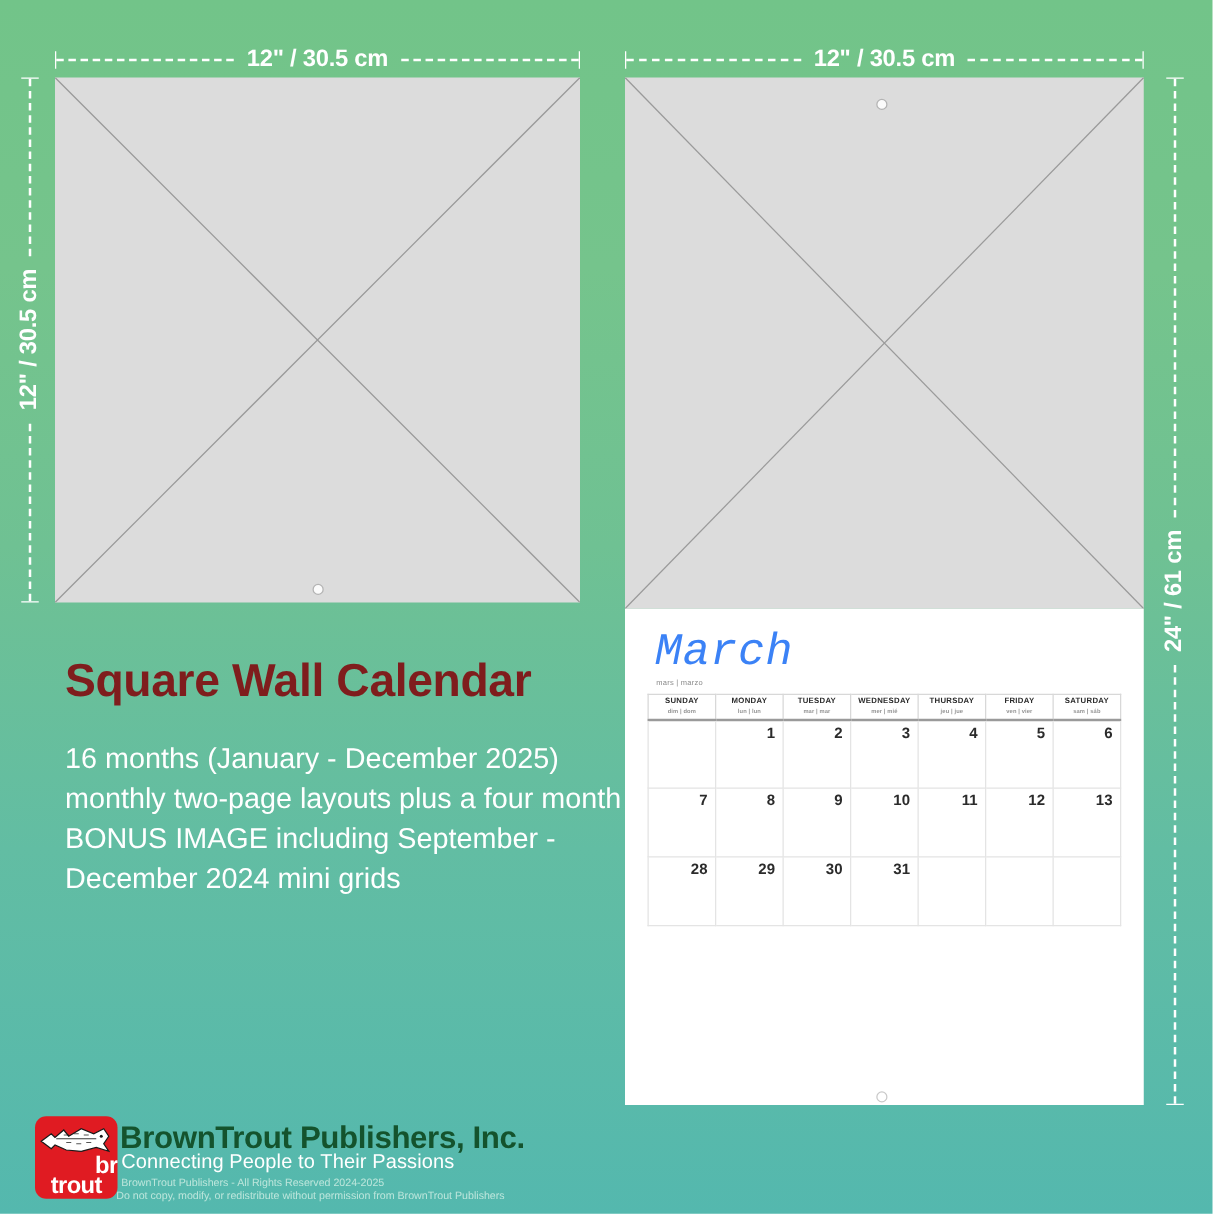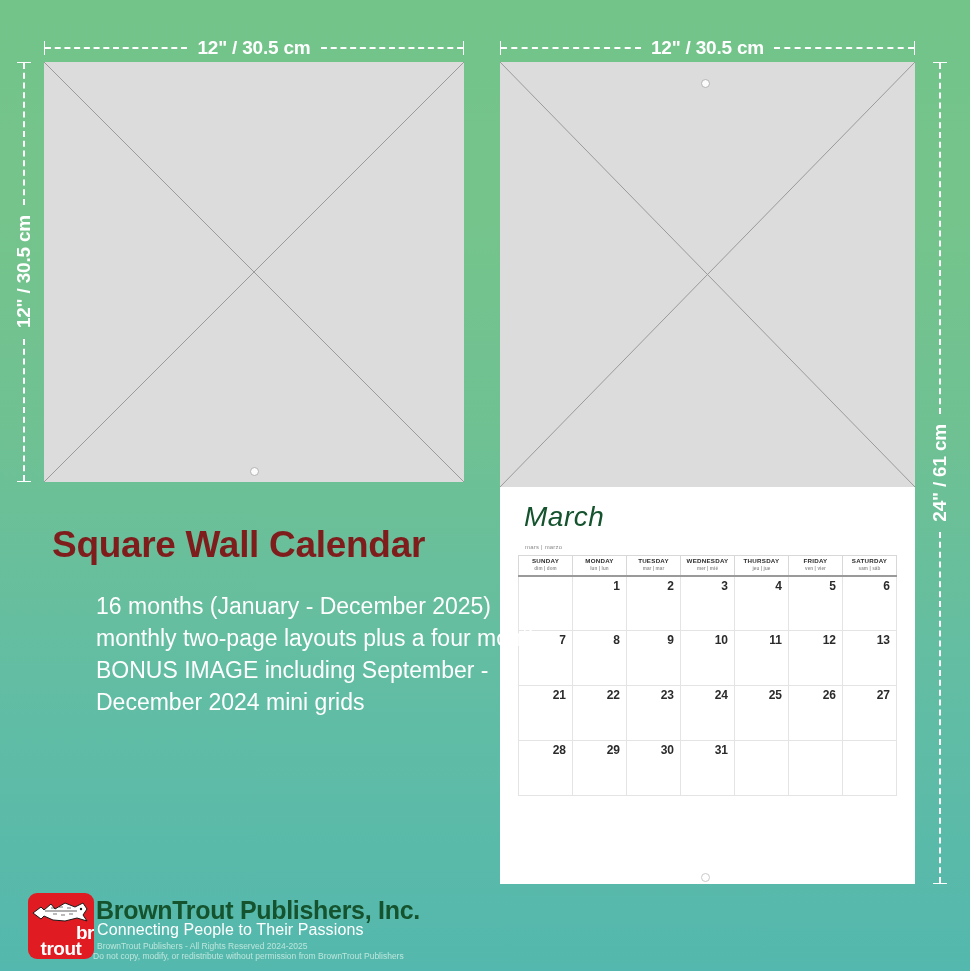--- a/index.html
+++ b/index.html
@@ -102,36 +102,35 @@
     font-weight: bold;
     letter-spacing: -0.3px;
     white-space: nowrap;
   }
   .subcopy {
     position: absolute;
     color: #ffffff;
     font-size: 23px;
     line-height: 32px;
     width: 450px;
-    margin-left: 44px;
   }
 
   
   .cal-page {
     position: absolute;
     background: #ffffff;
   }
   .cal-month {
     position: absolute;
     left: 24px;
     top: 14px;
-    font-family: Liberation Sans, sans-serif;
+    font-family: Liberation Mono, monospace;
     font-style: italic;
-    font-size: 28px;
-    color: #14532d;
+    font-size: 36px;
+    color: #3b82f6;
     letter-spacing: 0.5px;
   }
   .cal-month-sub {
     position: absolute;
     left: 25px;
     top: 57px;
     font-size: 6px;
     color: #8a8a8a;
     letter-spacing: 0.2px;
   }
@@ -330,29 +329,20 @@
       <tr>
         <td>7</td>
         <td>8</td>
         <td>9</td>
         <td>10</td>
         <td>11</td>
         <td>12</td>
         <td>13</td>
       </tr>
       <tr>
-        <td>21</td>
-        <td>22</td>
-        <td>23</td>
-        <td>24</td>
-        <td>25</td>
-        <td>26</td>
-        <td>27</td>
-      </tr>
-      <tr>
         <td>28</td>
         <td>29</td>
         <td>30</td>
         <td>31</td>
         <td></td>
         <td></td>
         <td></td>
       </tr>
     </tbody>
   </table>

